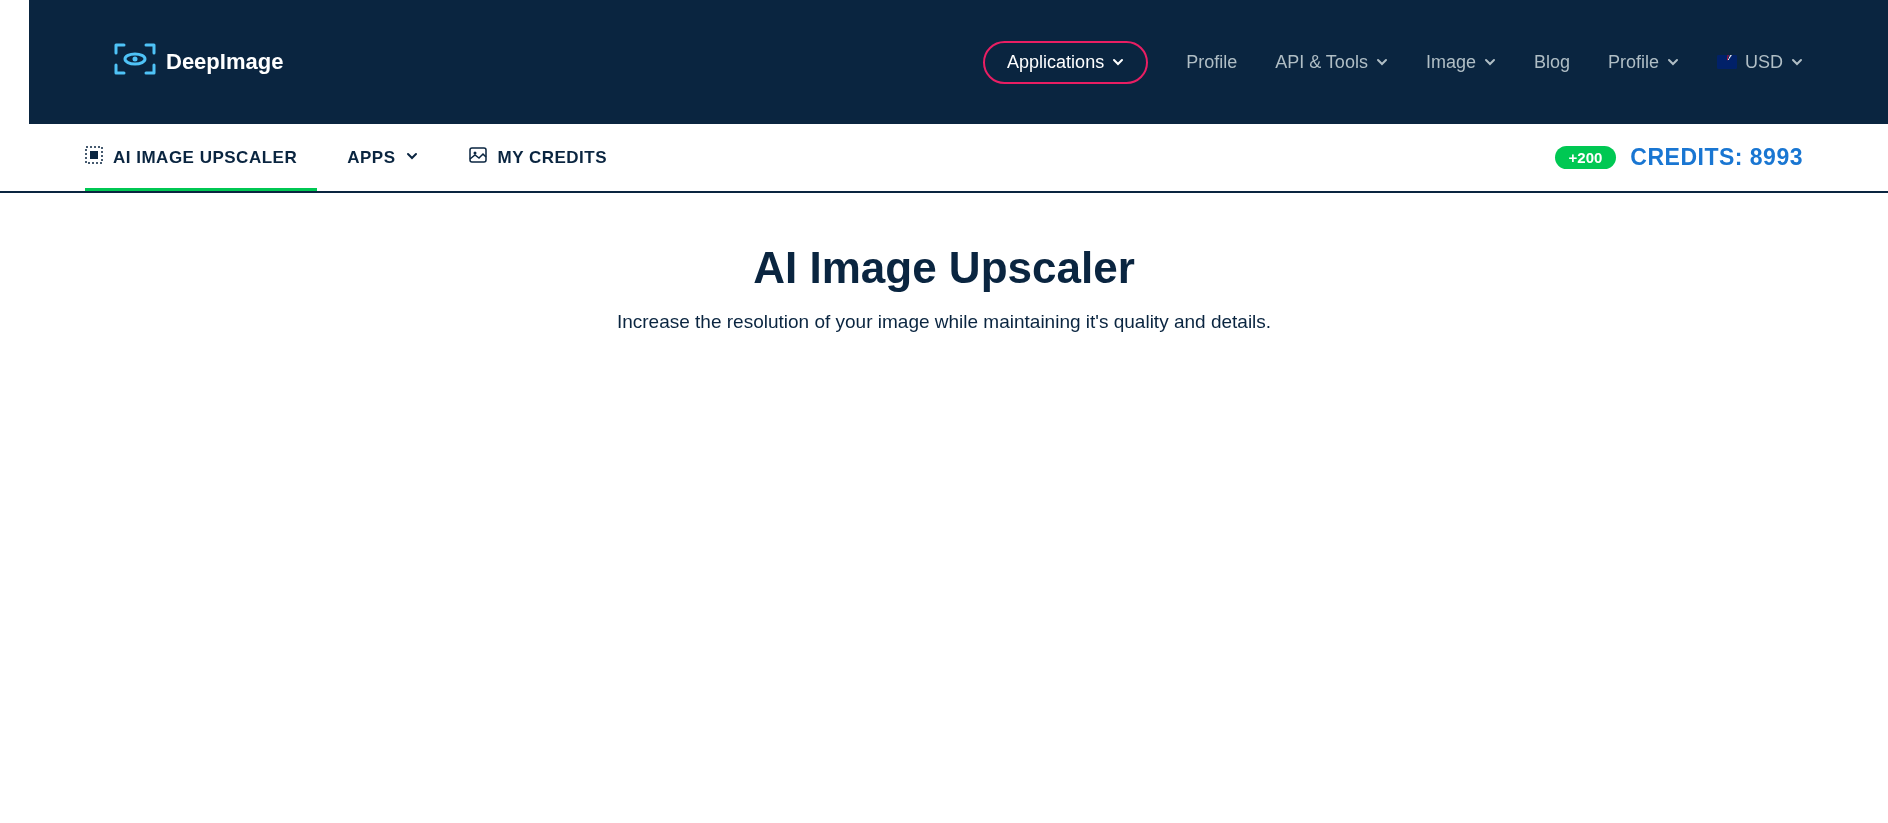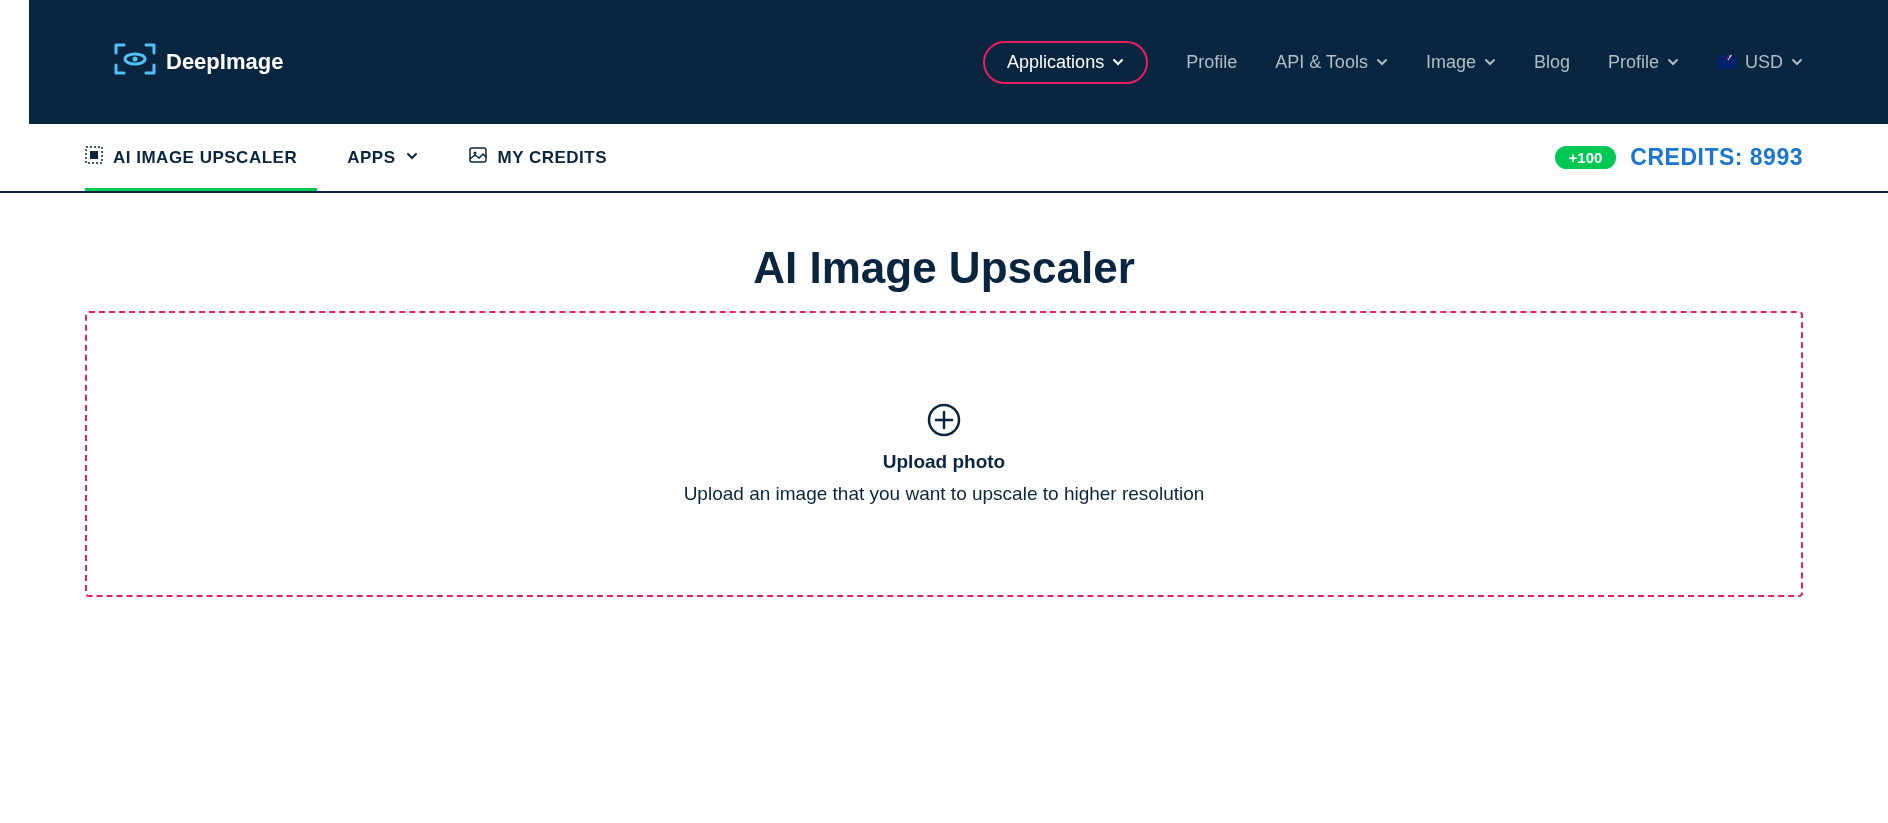--- a/index.html
+++ b/index.html
@@ -109,32 +109,21 @@
   </div>
   <div class="subnav-item">
     <span><svg class="subnav-icon" viewBox="0 0 18 18">
           <rect x="1" y="2" width="16" height="14" rx="2" stroke="#0A2540" stroke-width="1.5" fill="none"></rect>
           <circle cx="6" cy="7" r="1.5" fill="#0A2540"></circle>
           <path d="M1 13 L6 9 L10 12 L14 8 L17 11" stroke="#0A2540" stroke-width="1.5" fill="none"></path>
         </svg></span>
     <span>MY CREDITS</span>
   </div>
   <div class="subnav-right">
-    <span class="badge-plus">+100</span>
+    <span class="badge-plus">+200</span>
     <span class="credits-label">CREDITS: 8993</span>
   </div>
 </div>
 
 <main class="main">
   <h1 class="page-title">AI Image Upscaler</h1>
-  <div class="dropzone">
-    <div class="dropzone-inner">
-      <span>
-        <svg class="plus-circle" viewBox="0 0 34 34">
-            <circle cx="17" cy="17" r="15" stroke="#0A2540" stroke-width="2.5" fill="none"></circle>
-            <path d="M17 9 L17 25 M9 17 L25 17" stroke="#0A2540" stroke-width="2.5" stroke-linecap="round"></path>
-          </svg>
-      </span>
-      <div class="upload-title">Upload photo</div>
-      <div class="upload-subtitle">Upload an image that you want to upscale to higher resolution</div>
-    </div>
-  </div>
+  <p class="page-subtitle">Increase the resolution of your image while maintaining it's quality and details.</p>
 </main>
 
 </body></html>

